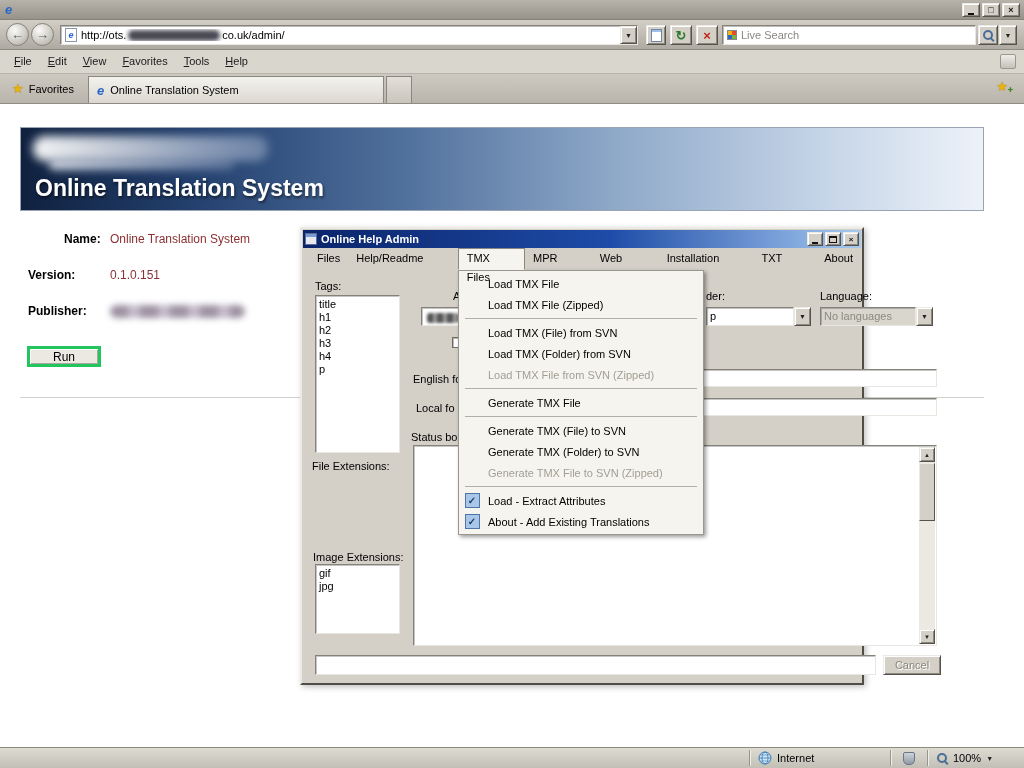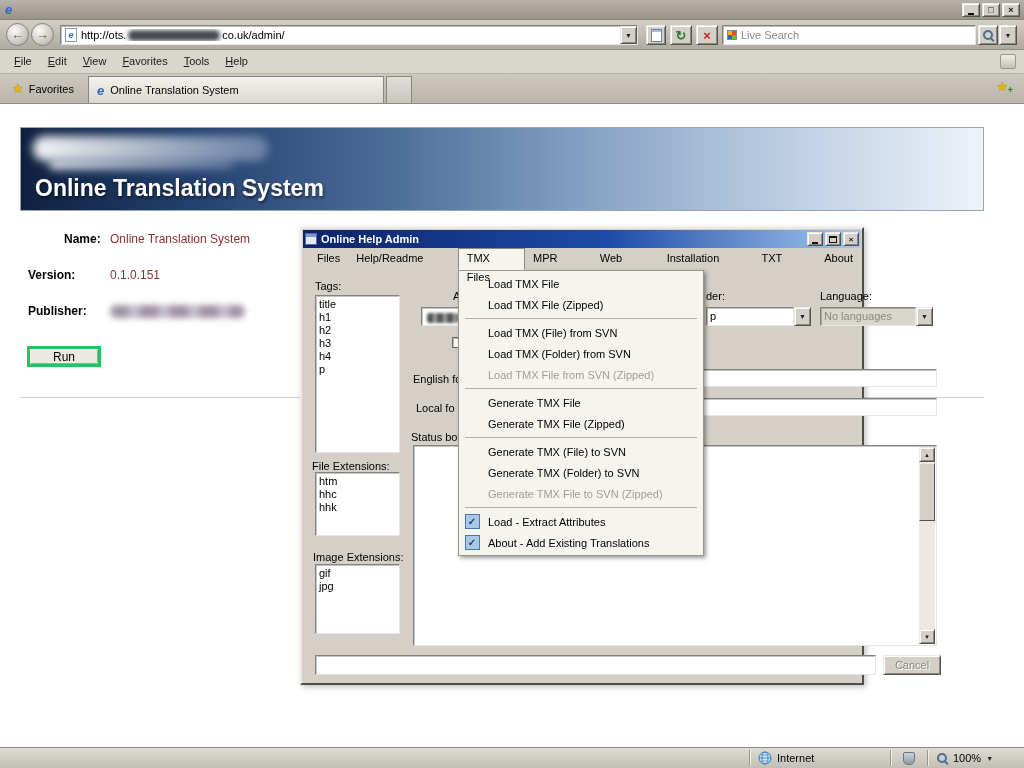--- a/index.html
+++ b/index.html
@@ -292,26 +292,20 @@
 
       <div class="lb-item">title</div>
           <div class="lb-item">h1</div>
           <div class="lb-item">h2</div>
           <div class="lb-item">h3</div>
           <div class="lb-item">h4</div>
           <div class="lb-item">p</div>
         </div>
 
       <span class="form-label" style="left:9px;top:190px;">File Extensions:</span>
-      <div class="listbox" style="left:12px;top:202px;width:85px;height:64px;">
-
-      <div class="lb-item">htm</div>
-          <div class="lb-item">hhc</div>
-          <div class="lb-item">hhk</div>
-        </div>
 
       <span class="form-label" style="left:10px;top:281px;">Image Extensions:</span>
       <div class="listbox" style="left:12px;top:294px;width:85px;height:70px;">
 
       <div class="lb-item">gif</div>
           <div class="lb-item">jpg</div>
         </div>
 
       <span class="form-label" style="left:118px;top:20px;margin-left:32px;">App:</span>
       <div class="combo" style="left:118px;top:37px;width:58px;height:19px;">
@@ -387,24 +381,20 @@
           <span class="gutter"></span>
           <span class="dd-label">Load TMX File from SVN (Zipped)</span>
         </div>
           <div class="dd-row sep">
           
           
         </div>
           <div class="dd-row">
           <span class="gutter"></span>
           <span class="dd-label">Generate TMX File</span>
-        </div>
-          <div class="dd-row">
-          <span class="gutter"></span>
-          <span class="dd-label">Generate TMX File (Zipped)</span>
         </div>
           <div class="dd-row sep">
           
           
         </div>
           <div class="dd-row">
           <span class="gutter"></span>
           <span class="dd-label">Generate TMX (File) to SVN</span>
         </div>
           <div class="dd-row">

